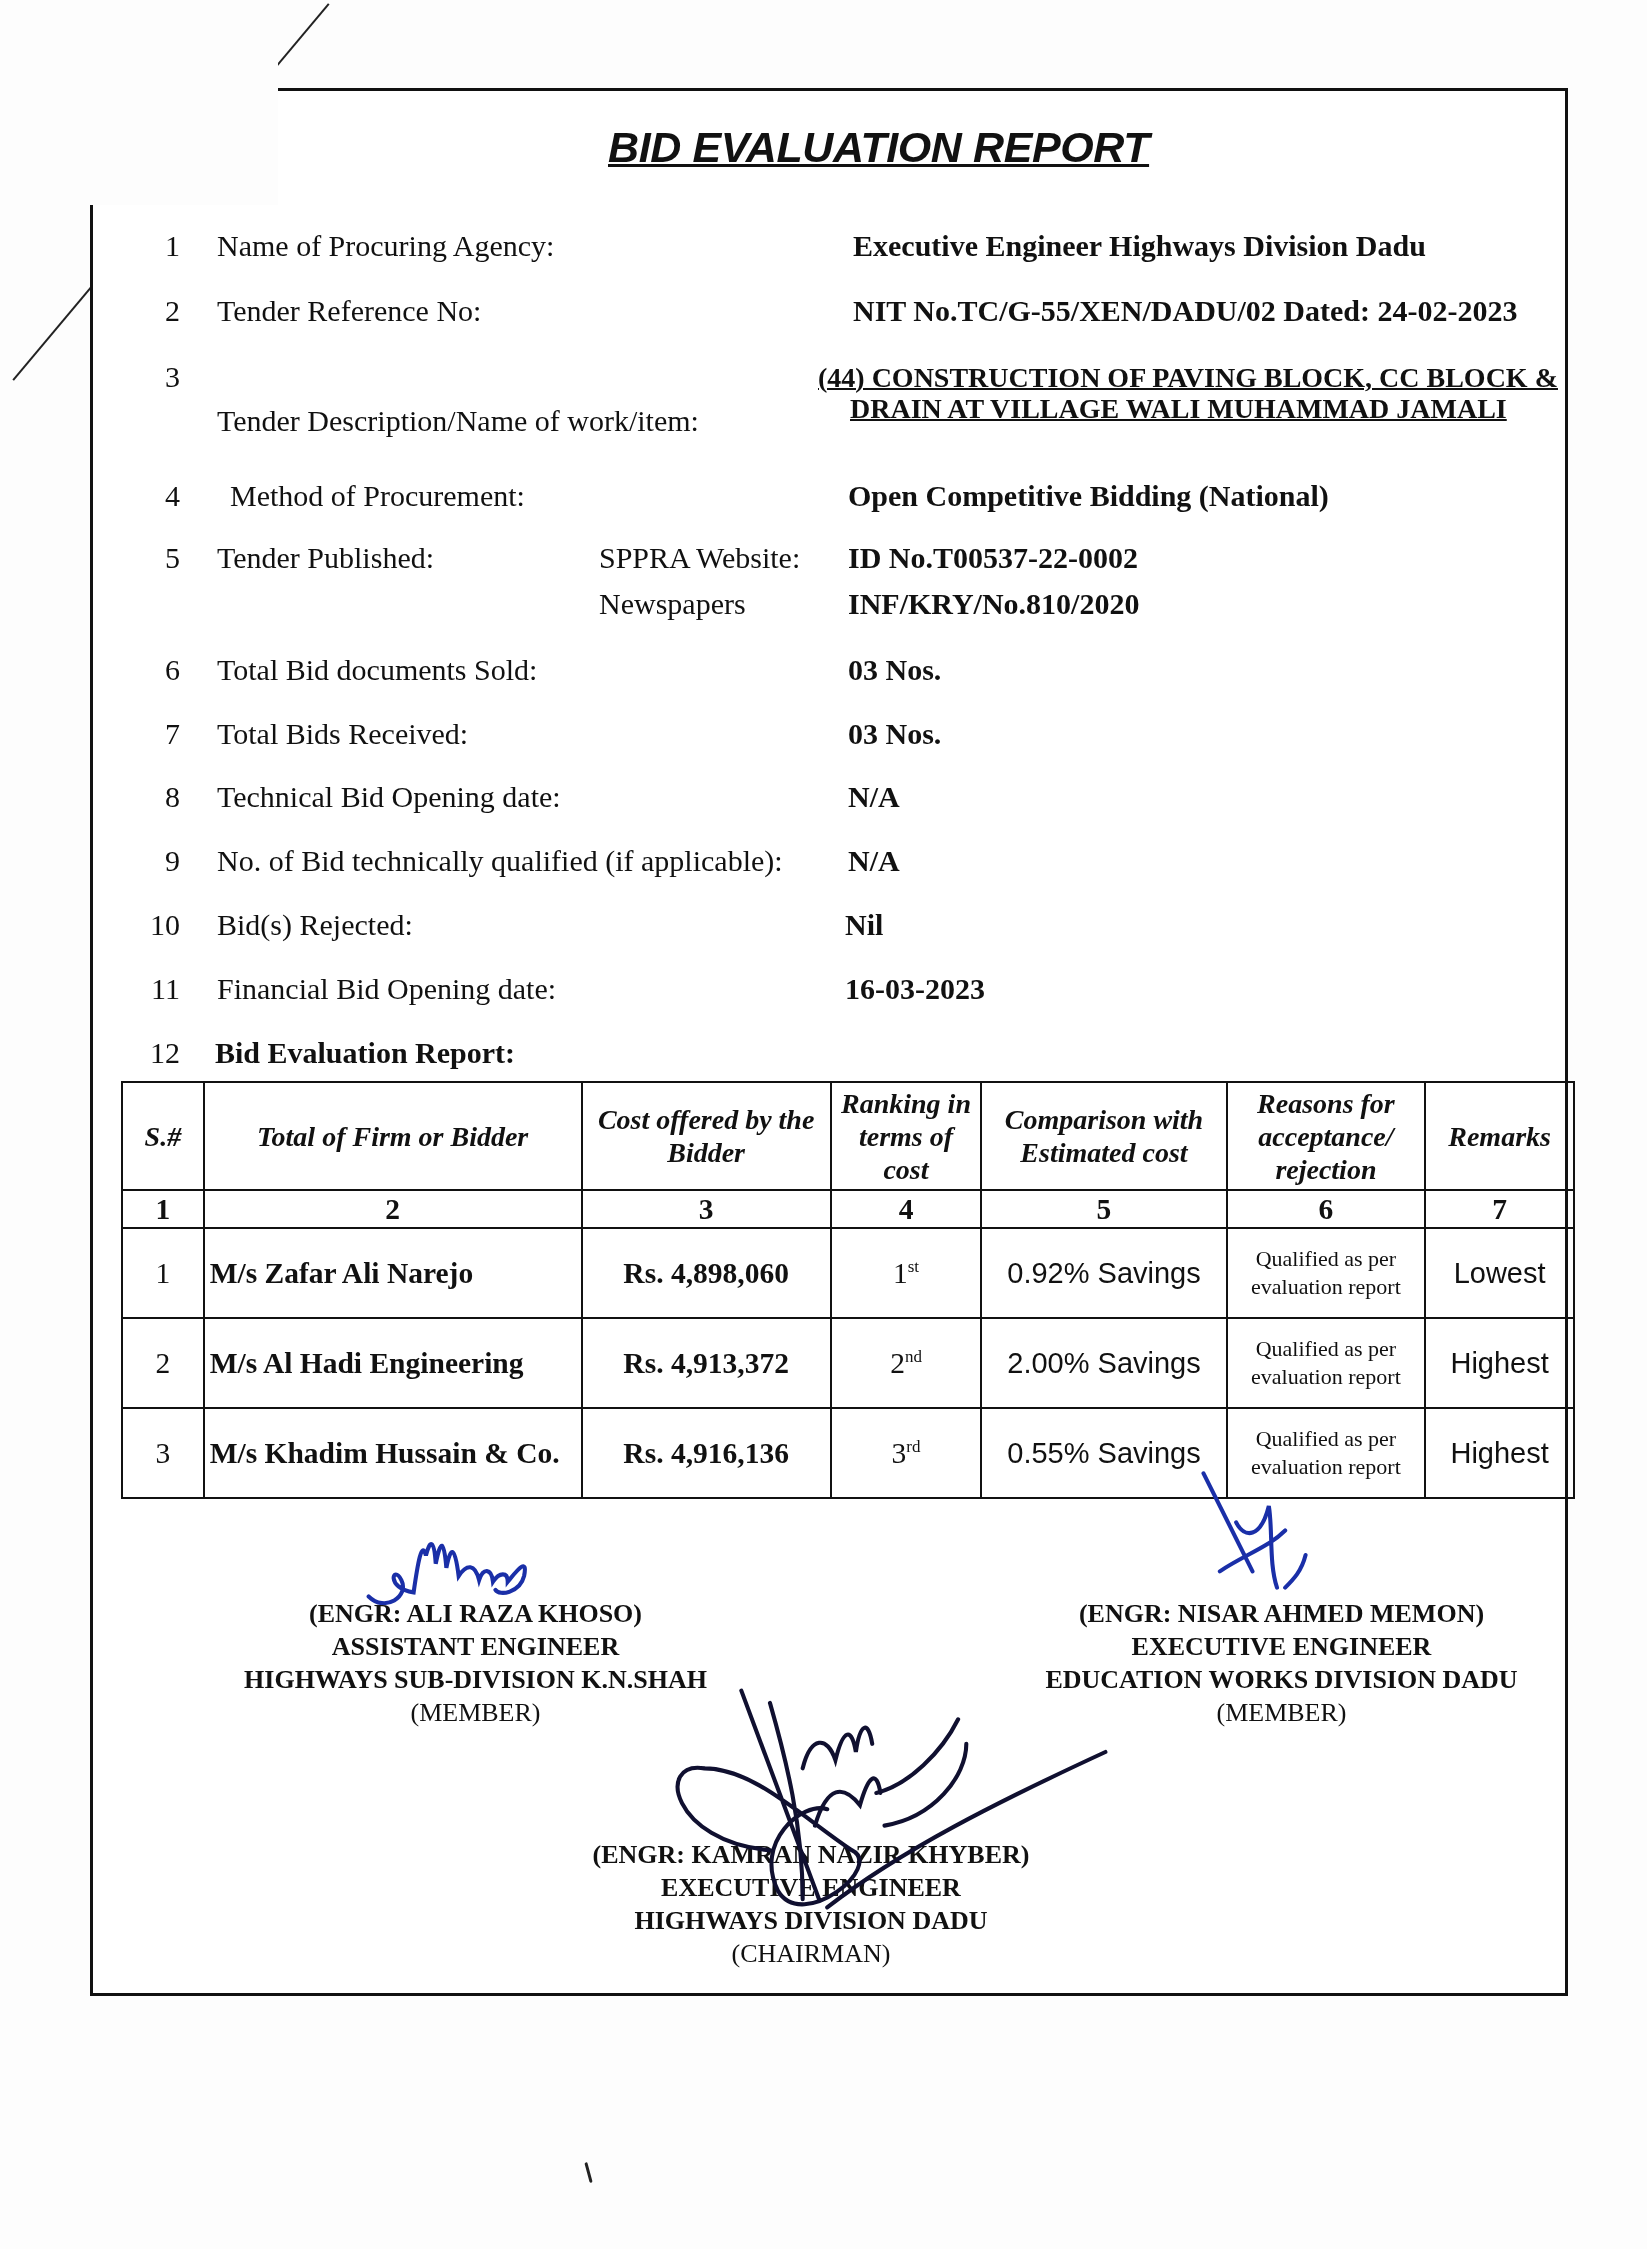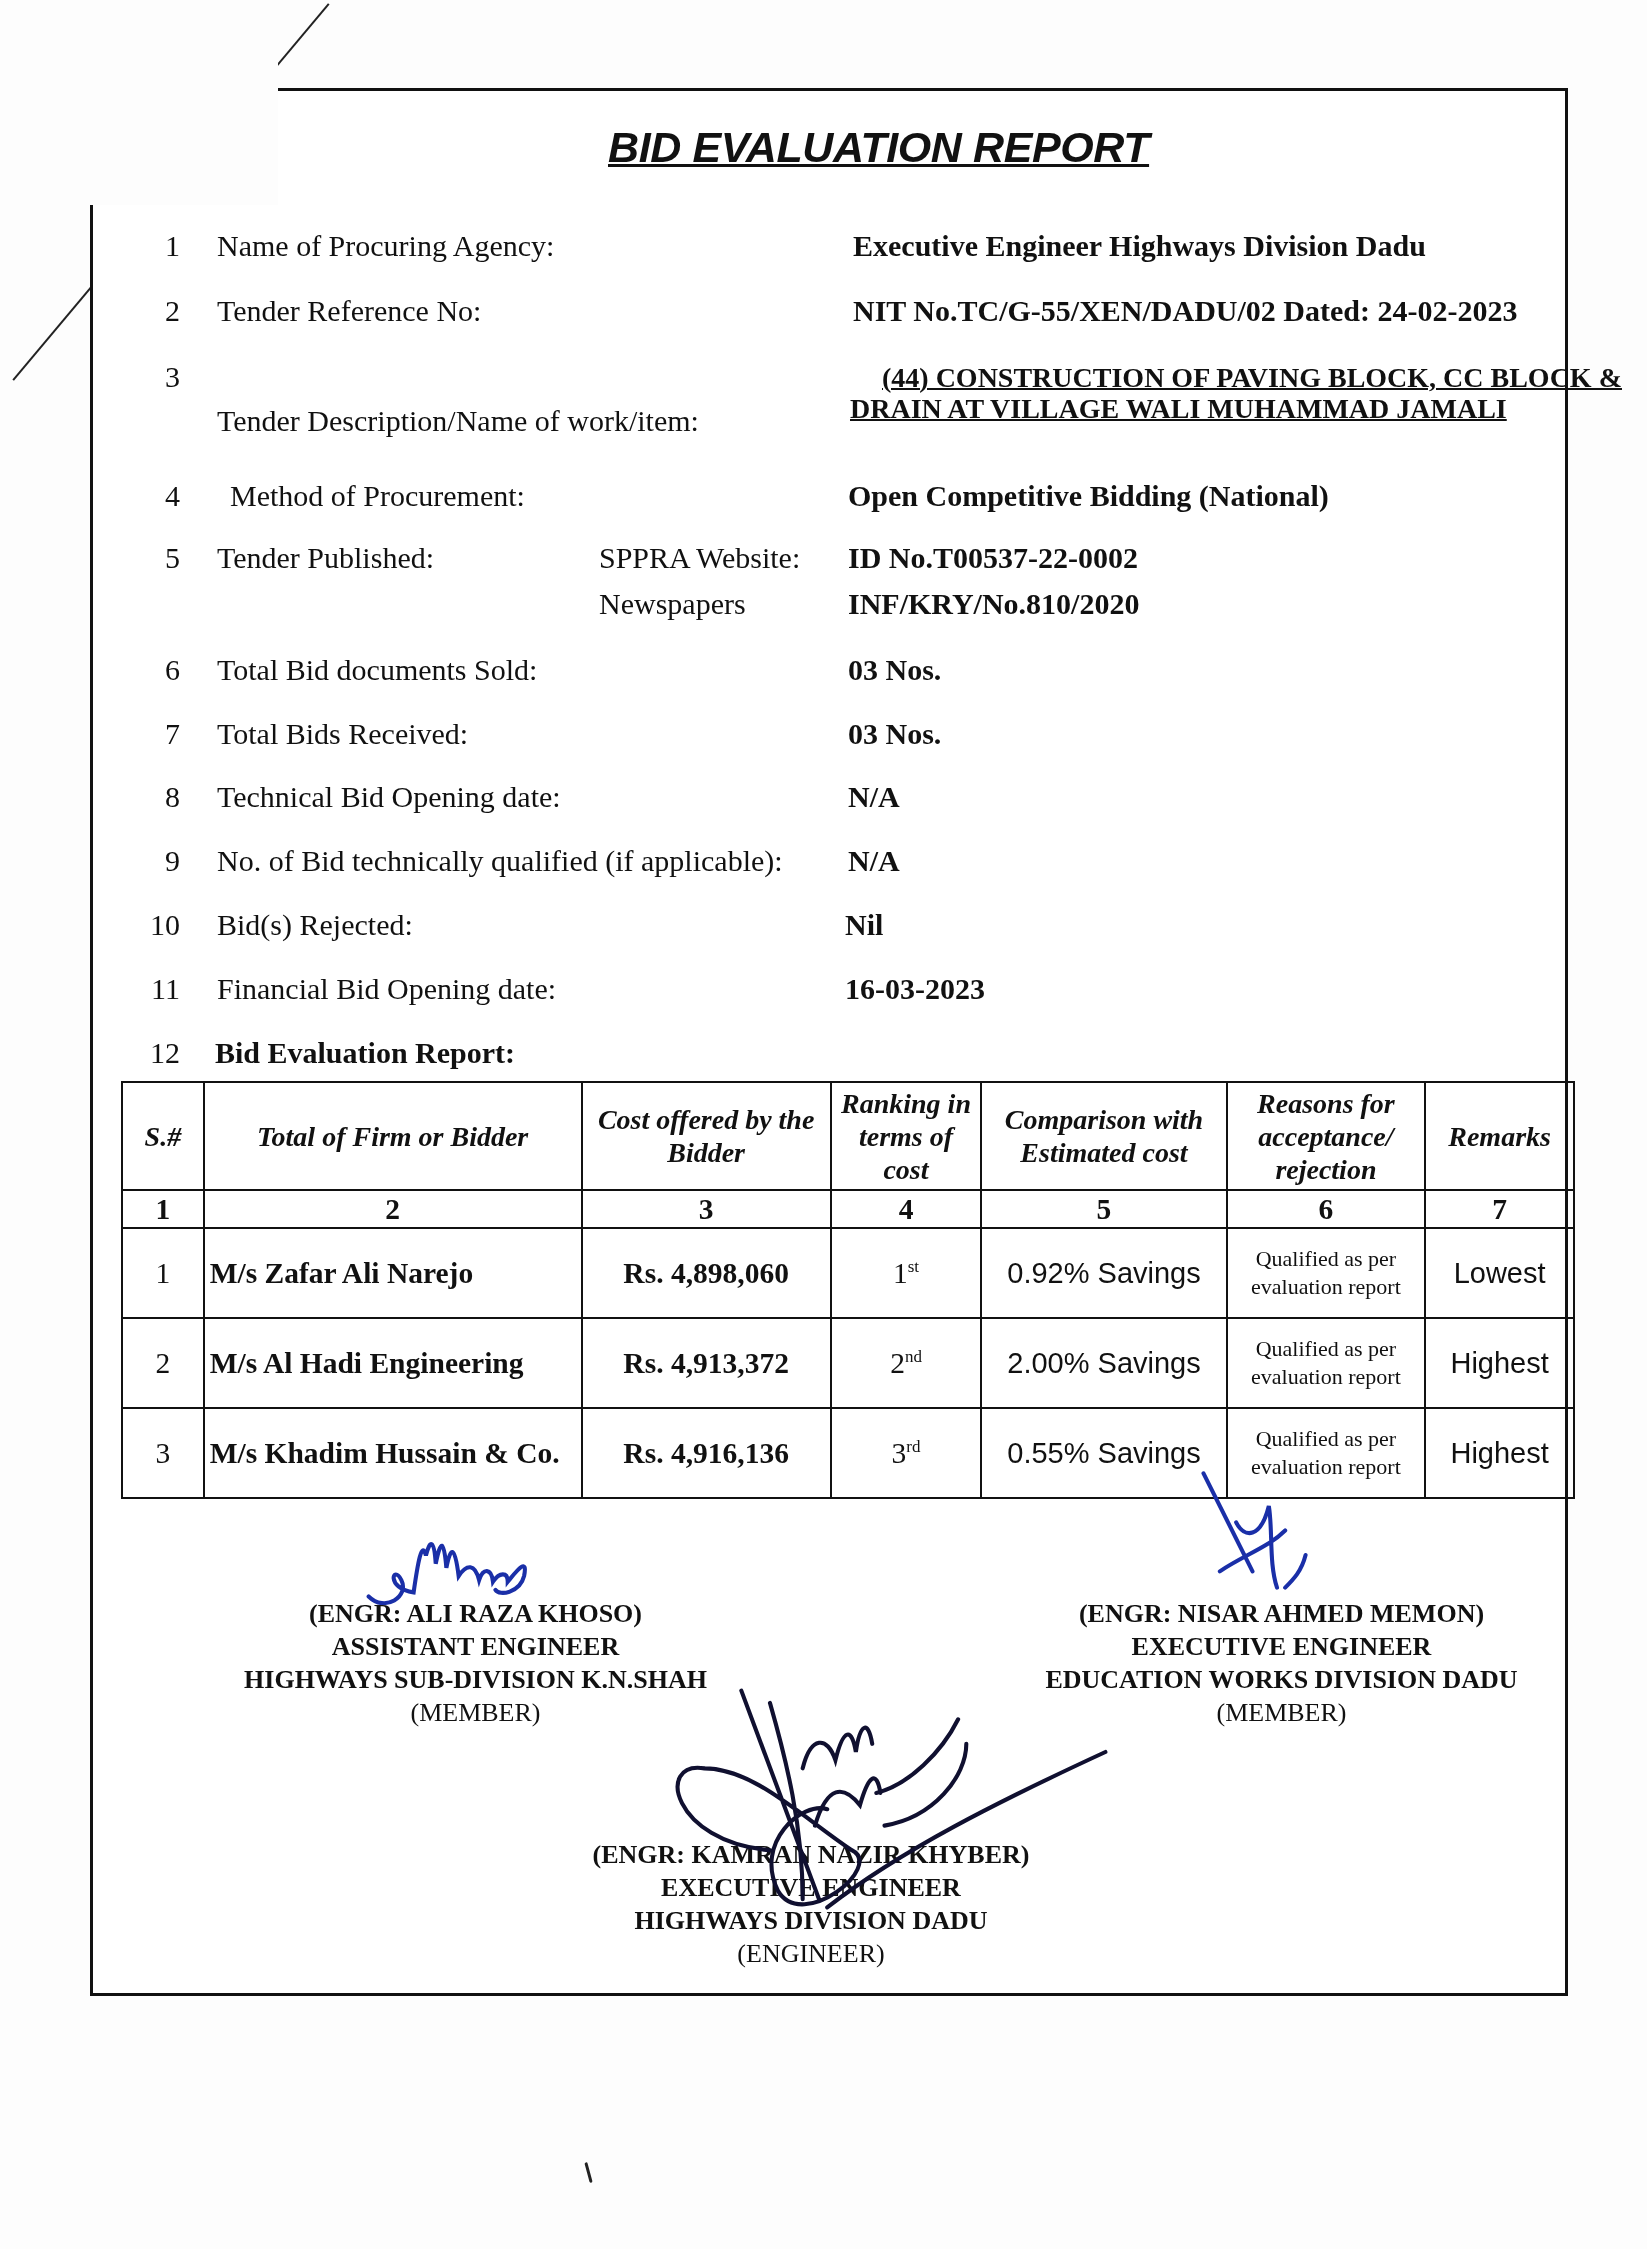--- a/index.html
+++ b/index.html
@@ -63,21 +63,21 @@
   <span class="val" style="left:853px;">Executive Engineer Highways Division Dadu</span>
 </div>
 <div class="row" style="top:293px;left:0;">
   <span class="num" style="left:147px;">2</span>
   <span class="lbl" style="left:217px;">Tender Reference No:</span>
   <span class="val" style="left:853px;">NIT No.TC/G-55/XEN/DADU/02 Dated: 24-02-2023</span>
 </div>
 <div class="row" style="top:359px;left:0;">
   <span class="num" style="left:147px;">3</span>
   <span class="lbl" style="left:217px;margin-top:44px;">Tender Description/Name of work/item:</span>
-  <span class="val u" style="left:882px;top:3.3px;">(44) CONSTRUCTION OF PAVING BLOCK, CC BLOCK &amp;</span>
+  <span class="val u" style="left:818px;top:3.3px;">(44) CONSTRUCTION OF PAVING BLOCK, CC BLOCK &amp;</span>
   <span class="val u" style="left:850px;top:34px;">DRAIN AT VILLAGE WALI MUHAMMAD JAMALI</span>
 </div>
 <div class="row" style="top:478px;left:0;">
   <span class="num" style="left:147px;">4</span>
   <span class="lbl" style="left:217px;margin-left:13px;">Method of Procurement:</span>
   <span class="val" style="left:848px;">Open Competitive Bidding (National)</span>
 </div>
 <div class="row" style="top:540px;left:0;">
   <span class="num" style="left:147px;">5</span>
   <span class="lbl" style="left:217px;">Tender Published:</span>
@@ -199,20 +199,20 @@
   <div>(ENGR: NISAR AHMED MEMON)</div>
   <div>EXECUTIVE ENGINEER</div>
   <div>EDUCATION WORKS DIVISION DADU</div>
   <div class="role">(MEMBER)</div>
 </div>
 
 <div class="sig" style="left:516px;top:1838px;width:590px;">
   <div>(ENGR: KAMRAN NAZIR KHYBER)</div>
   <div>EXECUTIVE ENGINEER</div>
   <div>HIGHWAYS DIVISION DADU</div>
-  <div class="role">(ENGINEER)</div>
+  <div class="role">(CHAIRMAN)</div>
 </div>
 <svg class="sigsvg" style="left:639px;top:1662px;" width="491" height="270" viewBox="0 0 600 330">
   <path d="M125 35 L 220 290 M 160 50 C 180 120, 200 200, 200 290 M 80 130 C 20 120, 40 220, 160 230 M 80 130 C 140 130, 200 190, 260 230 C 300 250, 200 330, 170 280 C 140 220, 200 170, 230 180 M 200 130 C 210 90, 230 90, 240 120 C 250 80, 260 80, 265 110 C 270 75, 280 70, 285 100 M 215 200 C 230 150, 250 150, 270 175 C 280 140, 290 130, 295 160 M 290 160 C 330 150, 370 110, 390 70 M 300 200 C 360 190, 400 140, 400 100 M 230 300 C 320 230, 440 170, 570 110" fill="none" stroke="#101030" stroke-width="5" stroke-linecap="round"></path>
 </svg>
 
 <div class="stray"></div>
 
 
 </body></html>

